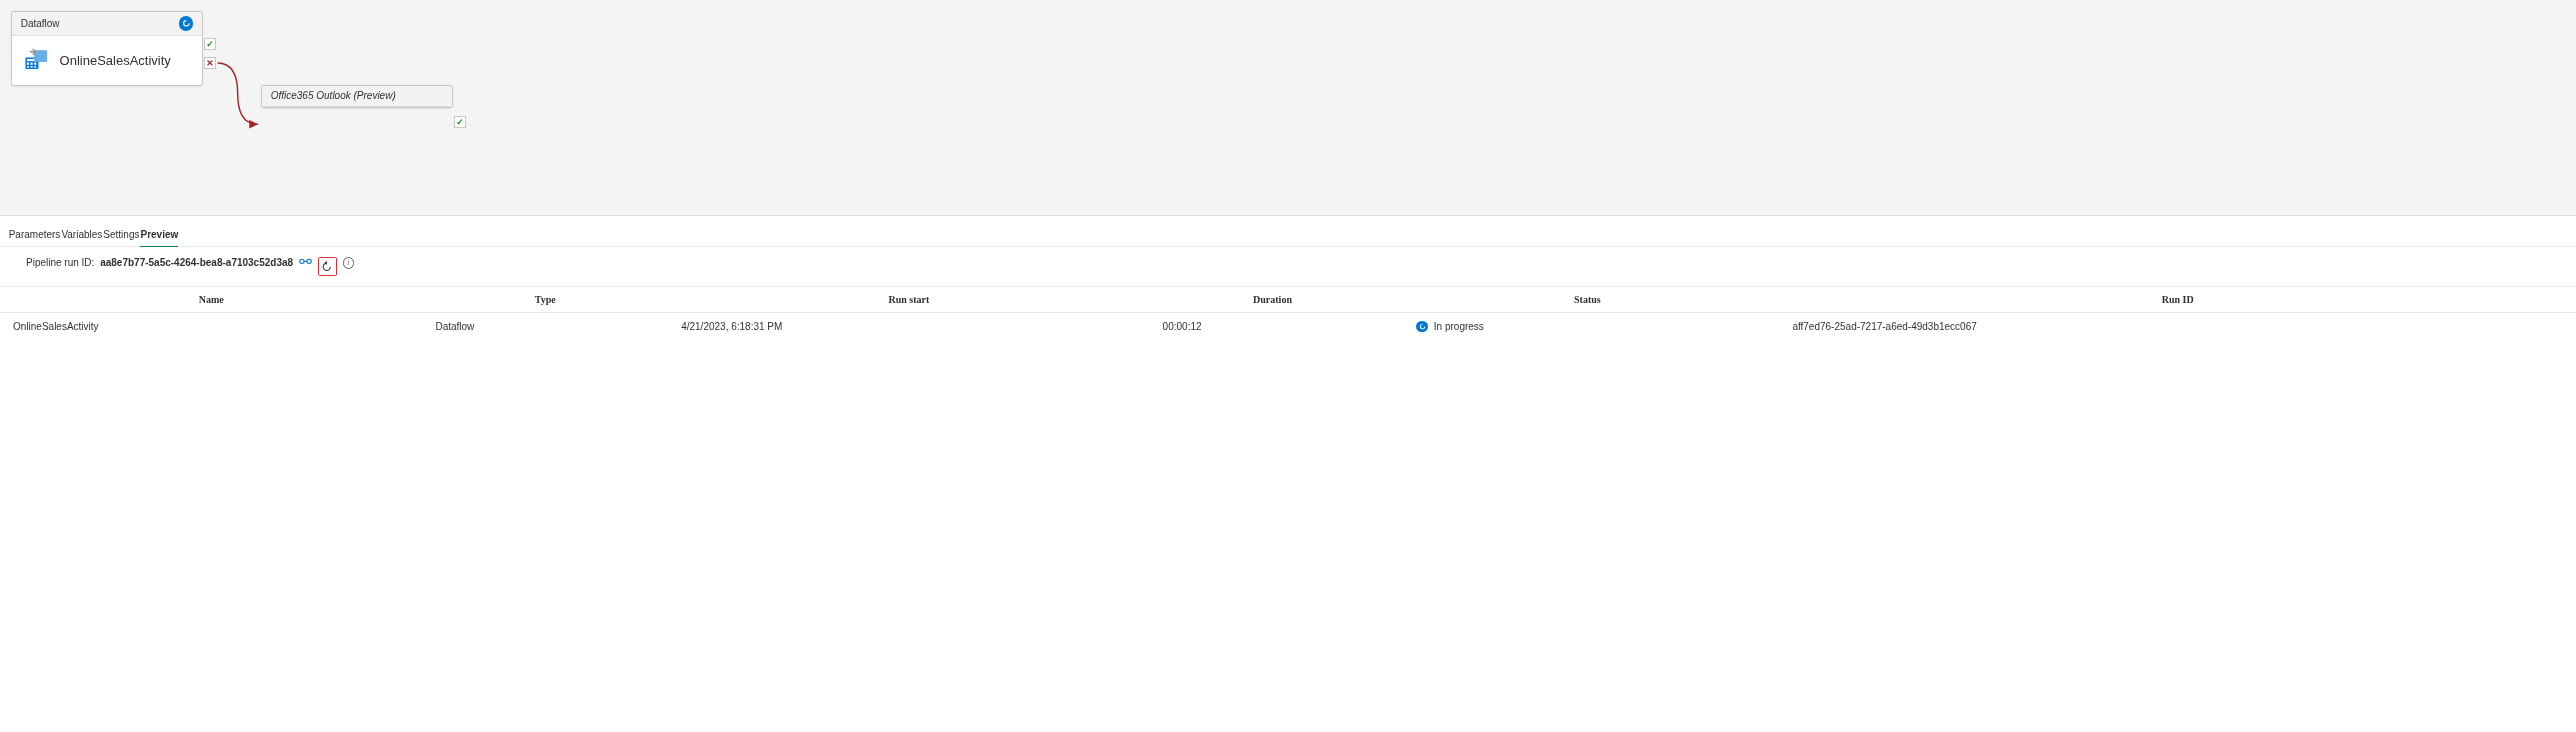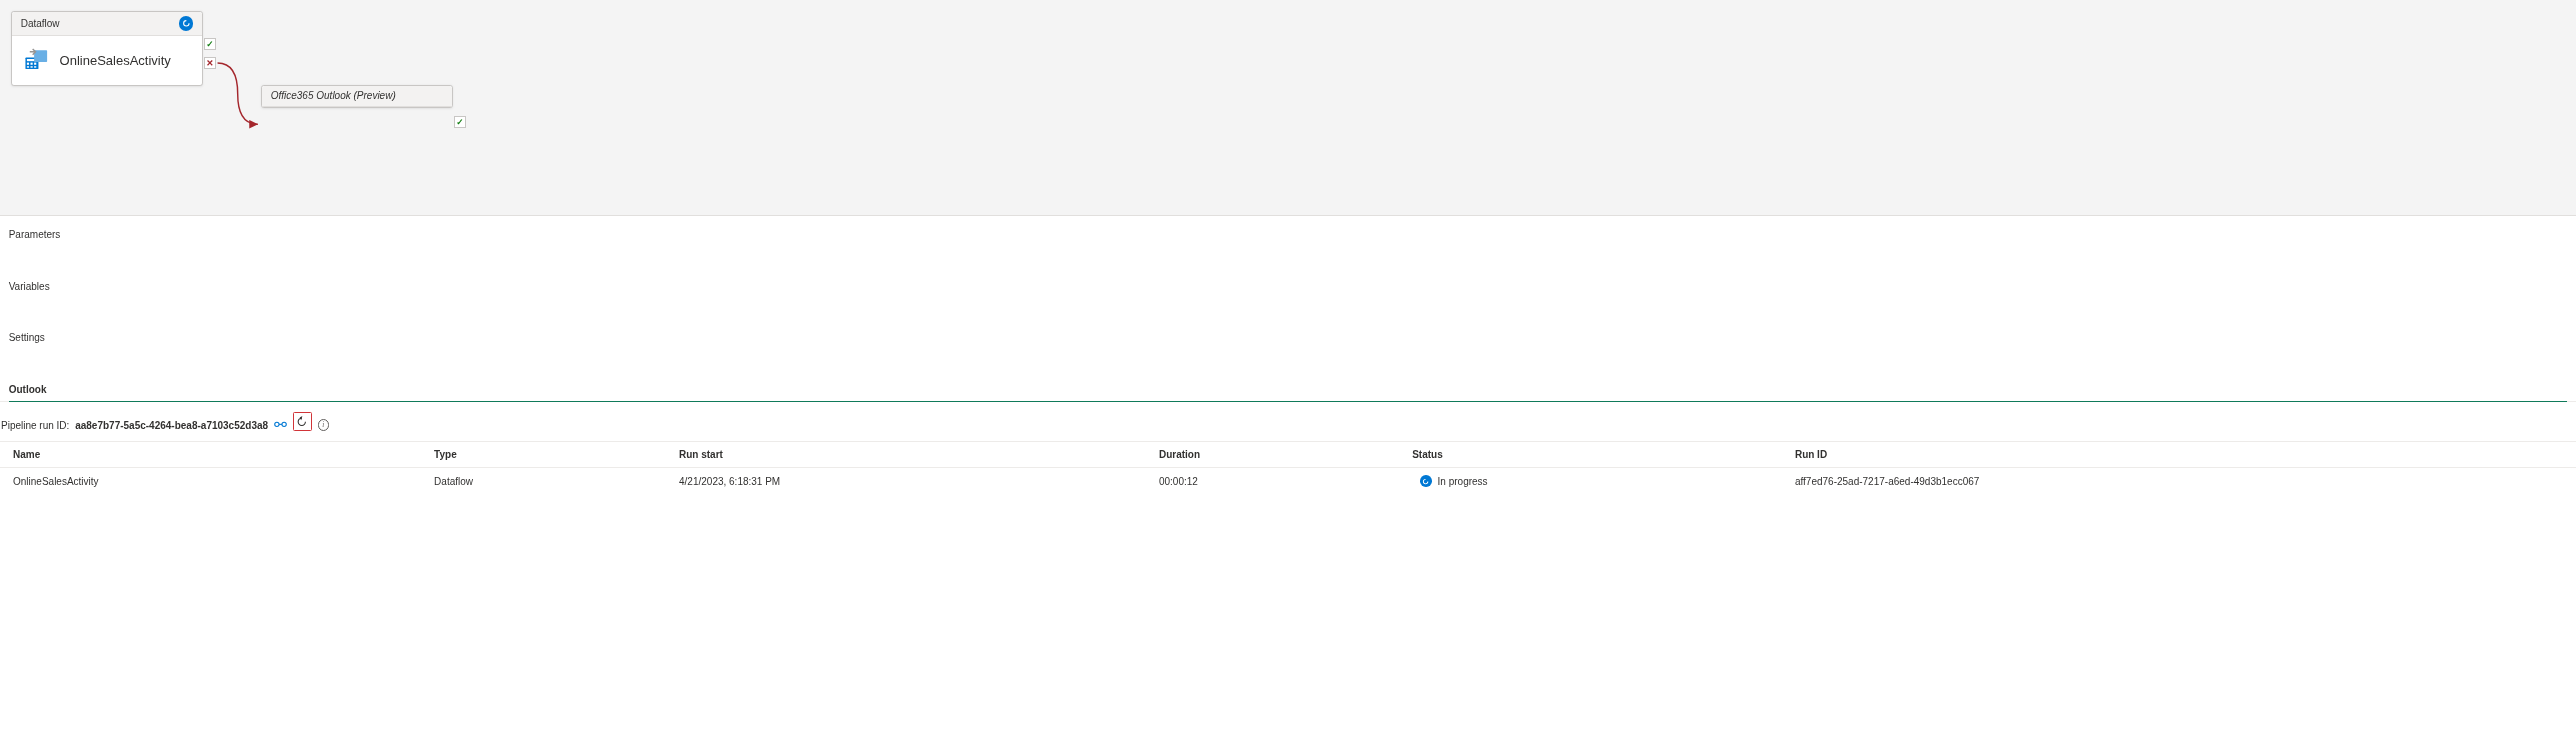--- a/index.html
+++ b/index.html
@@ -41,33 +41,33 @@
     .port.success { color: #107c10; }
     .port.failure { color: #a4262c; }
 
     .connector-path { position: absolute; pointer-events: none; }
 
     .circle-icon { width: 14.5px; height: 14.5px; border-radius: 50%; background: #0078d4; color: #fff; display: inline-flex; align-items: center; justify-content: center; font-size: 8.7px; font-weight: bold; }
 
     .dataflow-icon svg { width: 26px; height: 26px; }
     .outlook-icon svg { width: 26px; height: 26px; }
 
-    .tabs { display: flex; gap: 29px; padding: 7.2px 8.7px 0 8.7px; border-bottom: 0.7px solid #edebe9; flex-direction: column; }
+    .tabs { display: flex; gap: 1px; padding: 7.2px 8.7px 0 8.7px; border-bottom: 0.7px solid #edebe9; }
     .tab { padding: 5.8px 0; cursor: pointer; color: #323130; font-size: 10px; }
     .tab.active { font-weight: 600; border-bottom: 1.4px solid #0f7a5a; margin-bottom: -0.7px; }
 
-    .run-id-row { display: flex; align-items: flex-end; gap: 5.8px; padding: 10px 1px; font-size: 10px; }
+    .run-id-row { display: flex; align-items: flex-start; gap: 5.8px; padding: 10px 26px; font-size: 10px; }
     .run-id-value { font-weight: 700; }
     .glasses-icon { color: #0078d4; font-size: 10px; }
     .refresh-btn { width: 19px; height: 19px; border: 1.4px solid #d13438; border-radius: 1.4px; display: inline-flex; align-items: center; justify-content: center; cursor: pointer; background: #fff; }
     .refresh-btn svg { width: 11.6px; height: 11.6px; }
     .info-icon { width: 11.6px; height: 11.6px; border: 0.7px solid #605e5c; border-radius: 50%; display: inline-flex; align-items: center; justify-content: center; font-size: 7.2px; color: #605e5c; font-style: italic; font-family: Georgia, serif; }
 
     table { width: 100%; border-collapse: collapse; }
-    th { text-align: left; font-weight: 600; padding: 7.2px 13px; border-top: 0.7px solid #edebe9; border-bottom: 0.7px solid #edebe9; font-size: 10px; }
+    th { text-align: center; font-weight: 600; padding: 7.2px 13px; border-top: 0.7px solid #edebe9; border-bottom: 0.7px solid #edebe9; font-size: 10px; font-family: Liberation Serif, serif; }
     td { text-align: left; padding: 7.2px 13px; font-size: 10px; }
     .status-cell { display: flex; align-items: center; gap: 5.8px; padding-left: 8px; }
     .status-spinner { width: 11.6px; height: 11.6px; border-radius: 50%; background: #0078d4; color: #fff; display: inline-flex; align-items: center; justify-content: center; font-size: 7.2px; }
   </style>
 </head>
 <body>
 
 <div class="canvas">
 
   <div class="activity-box dataflow-box">
@@ -117,21 +117,21 @@
   </div>
 
   <div class="port success" style="left:454px; top:116px">✓</div>
 
 </div>
 
 <div class="tabs">
   <div class="tab">Parameters</div>
   <div class="tab">Variables</div>
   <div class="tab">Settings</div>
-  <div class="tab active">Outlook</div>
+  <div class="tab active">Preview</div>
 </div>
 
 <div class="run-id-row">
   <span>Pipeline run ID:</span>
   <span class="run-id-value">aa8e7b77-5a5c-4264-bea8-a7103c52d3a8</span>
   <span class="glasses-icon">
     <svg width="13" height="8.7" viewBox="0 0 18 12">
         <circle cx="4" cy="6" r="3" fill="none" stroke="#0078d4" stroke-width="1.5"></circle>
         <circle cx="14" cy="6" r="3" fill="none" stroke="#0078d4" stroke-width="1.5"></circle>
         <path d="M7 6h4" stroke="#0078d4" stroke-width="1.5"></path>

